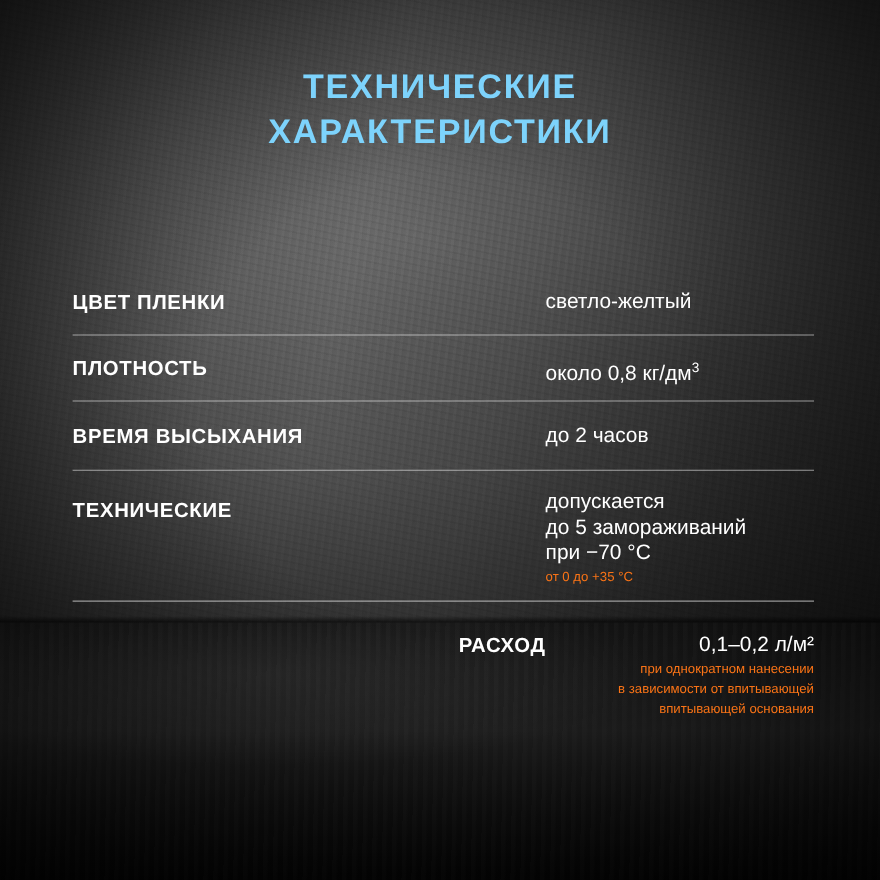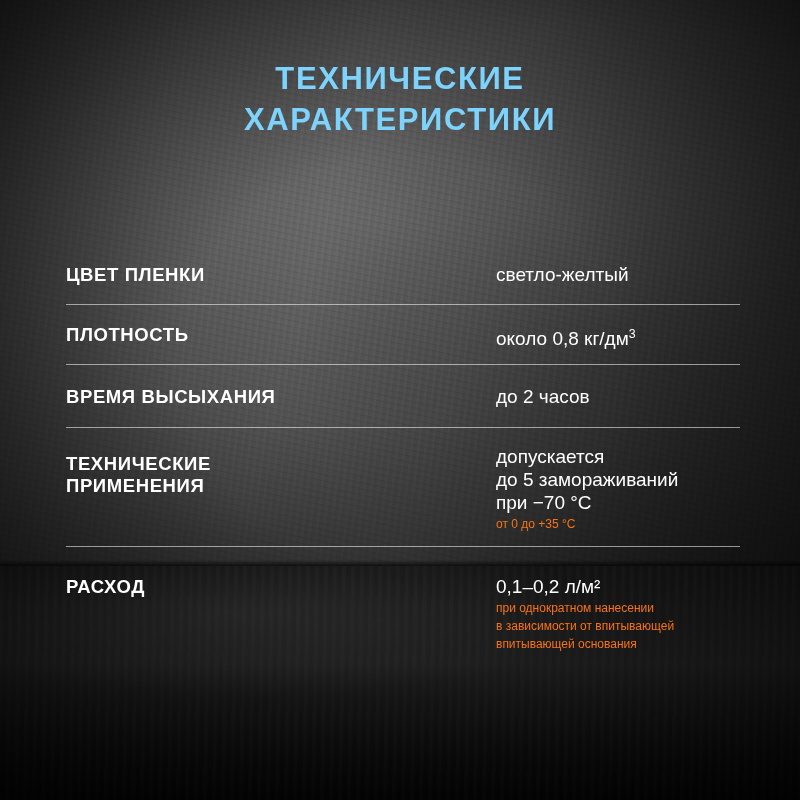--- a/index.html
+++ b/index.html
@@ -128,21 +128,21 @@
     color: #f97316;
     margin-top: 2px;
   }
   .sup { font-size: 0.65em; vertical-align: super; }
 
   
   .r1 { height: 60px; padding-top: 18px; }
   .r2 { height: 60px; padding-top: 18px; }
   .r3 { height: 63px; padding-top: 20px; }
   .r4 { height: 119px; padding-top: 17px; }
-  .r5 { height: 95px; padding-top: 28px; }
+  .r5 { height: 95px; padding-top: 28px; text-align: right; }
 
   .r4 .spec-label { line-height: 22px; padding-top: 8px; }
   .r5 .spec-label { padding-top: 0; }
 </style>
 </head>
 <body>
 
 <div id="page">
 
   <div class="bg-wall"></div>
@@ -170,21 +170,20 @@
       </div>
 
       <div class="spec-row r3">
         <div class="spec-label">ВРЕМЯ ВЫСЫХАНИЯ</div>
         <div class="spec-value">до 2 часов</div>
       </div>
 
       <div class="spec-row r4">
         <div class="spec-label">
           <div>ТЕХНИЧЕСКИЕ</div>
-          <div>ПРИМЕНЕНИЯ</div>
         </div>
         <div class="spec-value">
           <div>допускается</div>
           <div>до 5 замораживаний</div>
           <div>при −70 °С</div>
           <span class="spec-note">от 0 до +35 °С</span>
         </div>
       </div>
 
       <div class="spec-row r5 last">

